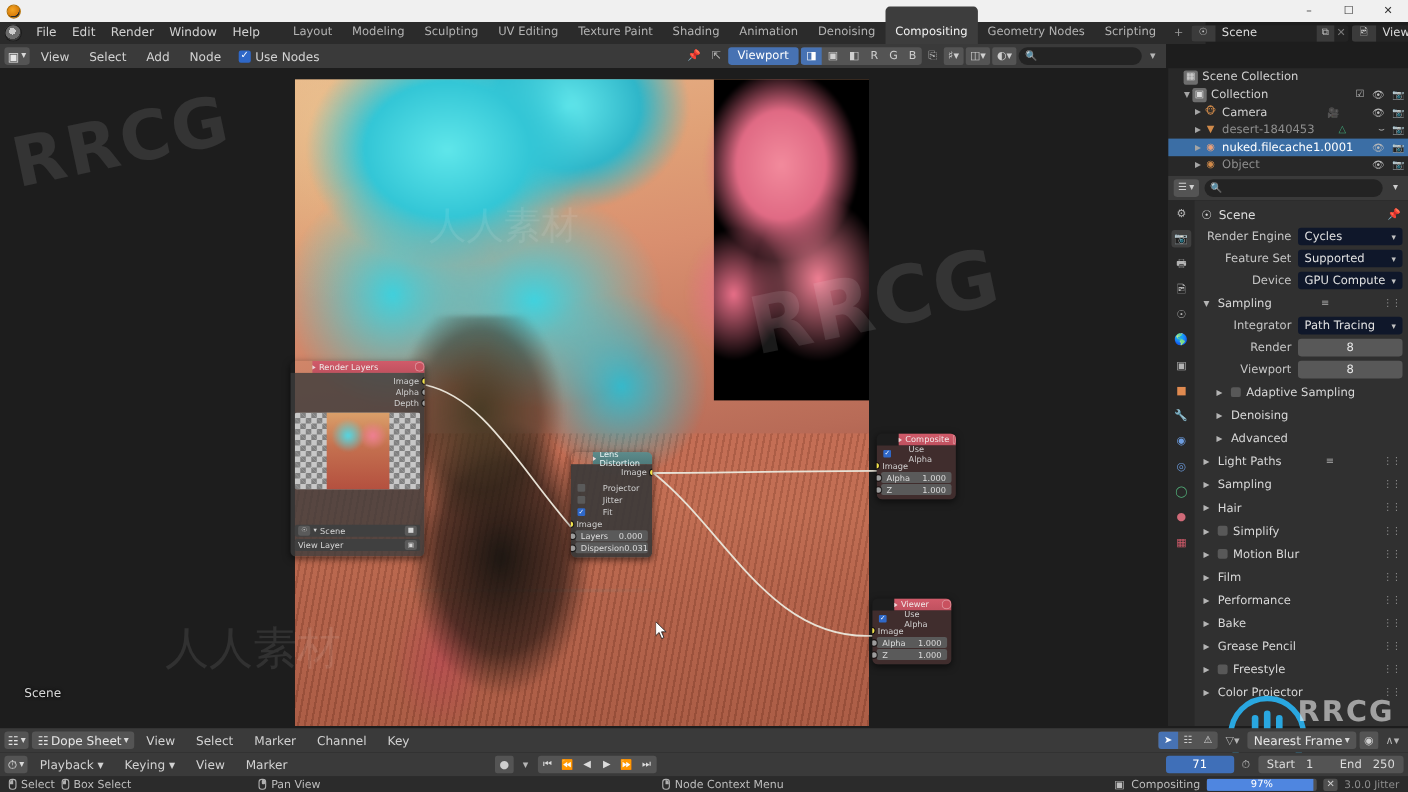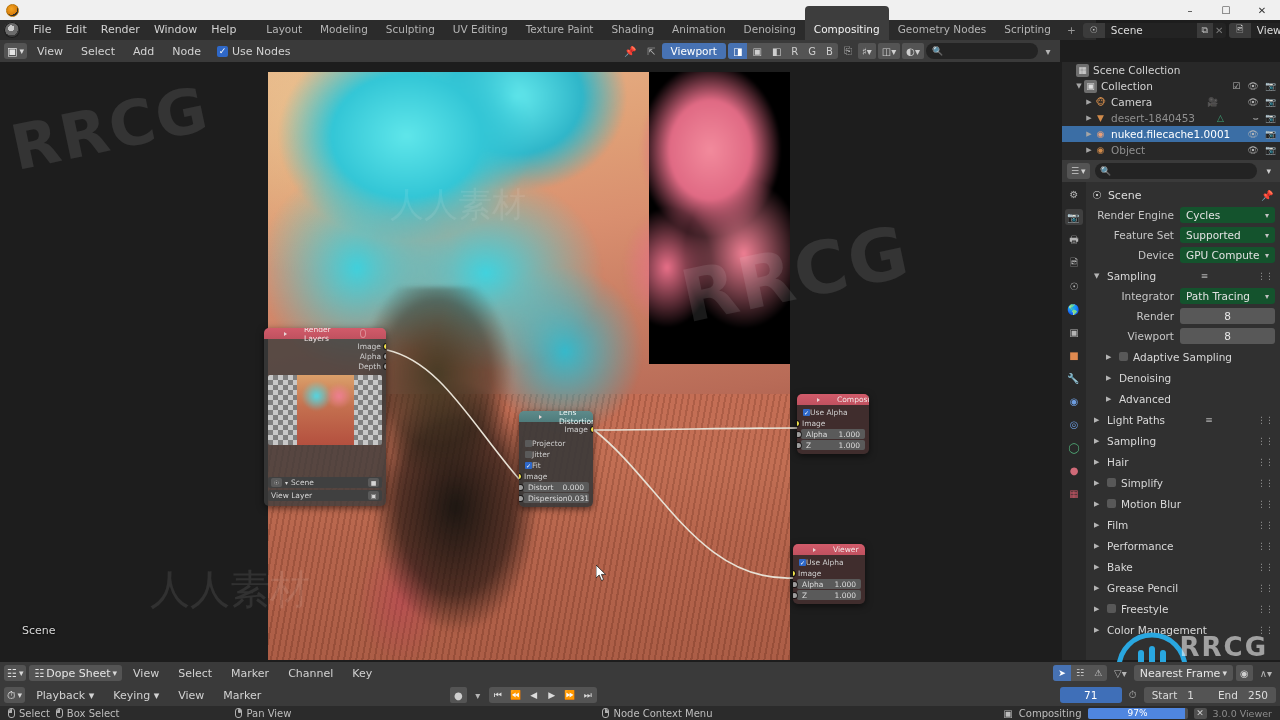--- a/index.html
+++ b/index.html
@@ -120,41 +120,41 @@
     background:#000;}
   .bd-glow{ position:absolute; left:0; top:0; width:30%; height:34%;
     background:radial-gradient(ellipse at 20% 20%, rgba(235,205,150,.55), rgba(235,205,150,0) 70%);}
 
   .scene-label{ position:absolute; left:22px; top:562px; color:#d8d8d8;
     font-size:11px; text-shadow:0 0 3px #000;}
 
   
   .node{ position:absolute; border-radius:5px; overflow:hidden;
     box-shadow:0 2px 7px rgba(0,0,0,.55); font-size:8px;}
-  .node .hdr{ height:11px; display:flex; align-items:center; gap:17px;
-    padding:0 20px; font-size:7.5px; color:#f0e6e6;}
+  .node .hdr{ height:11px; display:flex; align-items:center; gap:3px;
+    padding:0 0; font-size:7.5px; color:#f0e6e6;margin-left:20px;}
   .node .hdr .tri{ width:0;height:0;border-left:3px solid #e9d6d6;
     border-top:2.5px solid transparent;border-bottom:2.5px solid transparent;}
   .node .hdr .nicon{ margin-left:auto; width:9px;height:9px;border-radius:50%;
     background:#c9515f; box-shadow:inset 0 0 0 1px rgba(255,255,255,.35);}
   .node .body{ background:rgba(48,48,48,.88); padding:2px 0 3px;}
   .row{ display:flex; align-items:center; height:10px; padding:0 5px; position:relative;
     color:#cfcfcf; font-size:7.5px;}
   .row.right{ justify-content:flex-end;}
   .sock{ position:absolute; width:5px; height:5px; border-radius:50%;
     box-shadow:0 0 0 1px rgba(0,0,0,.6);}
   .sock.out{ right:-3px; top:2.5px;}
   .sock.in{ left:-3px; top:2.5px;}
   .sock.img{ background:#f0e24b;}
   .sock.val{ background:#9d9d9d;}
   .sock.grey{ background:#a1a1a1;}
   .numfield{ margin:1px 4px; height:10px; background:#5a5a5a; border-radius:2px;
     display:flex; align-items:center; justify-content:space-between; padding:0 5px;
     font-size:7.5px; color:#dcdcdc; position:relative;}
-  .nchk{ display:flex; align-items:center; gap:0; height:11px; padding:0 6px;
+  .nchk{ display:flex; align-items:center; gap:16px; height:11px; padding:0 6px;
     font-size:7.5px; color:#cfcfcf;}
   .nbox{ width:7px;height:7px;border-radius:1px;background:#5a5a5a; flex:0 0 auto;
     display:flex;align-items:center;justify-content:center;color:#fff;font-size:6px;line-height:7px;}
   .nbox.on{ background:#2f68c8;}
 
   
   #node-render-layers{ left:264px; top:266px; width:122px;}
   #node-render-layers .hdr{ background:linear-gradient(180deg,#d15b6a,#c0515f);}
   #node-render-layers .body{ background:rgba(60,60,60,.80);}
   .preview{ margin:4px; height:70px; border-radius:2px;
@@ -226,21 +226,21 @@
   .ptab{ width:18px; height:16px; display:flex; align-items:center;
     justify-content:center; font-size:10px; color:#b4b4b4; border-radius:3px;}
   .ptab.active{ background:#3f3f3f; color:#f0f0f0;}
   .pbody{ flex:1; padding:4px 0 0; overflow:hidden;}
   .pbreadcrumb{ display:flex; align-items:center; gap:6px; height:18px;
     padding:0 6px; font-size:11px; color:#dcdcdc;}
   .pbreadcrumb .pin{ margin-left:auto; color:#9a9a9a; font-size:10px;}
   .prow{ display:flex; align-items:center; height:18px; margin:2px 5px 0 0;
     padding-left:6px; gap:6px;}
   .plabel{ width:82px; text-align:right; font-size:10.5px; color:#c6c6c6; flex:0 0 auto;}
-  .pdd{ flex:1; height:16px; background:#14532d; border-radius:3px; display:flex;
+  .pdd{ flex:1; height:16px; background:#0f172a; border-radius:3px; display:flex;
     align-items:center; padding:0 6px; font-size:10.5px; color:#e2e2e2;}
   .pdd .cv{ margin-left:auto; font-size:8px; color:#c2c2c2;}
   .pnum{ flex:1; height:16px; background:#585858; border-radius:3px; display:flex;
     align-items:center; justify-content:center; font-size:10.5px; color:#e8e8e8;}
   .psec{ display:flex; align-items:center; height:19px; padding-left:8px; gap:5px;
     font-size:10.5px; color:#d8d8d8; margin-top:2px;}
   .psec .tri{ font-size:7px; color:#b4b4b4; width:8px;}
   .psec .dots{ margin-left:auto; margin-right:7px; color:#8d8d8d; font-size:9px;
     letter-spacing:-1px;}
   .psec .list{ margin-left:auto; margin-right:4px; color:#b0b0b0; font-size:9px;}
@@ -466,21 +466,21 @@
         <div class="nchk">
           <span class="nbox on">✓</span>
           <span>Fit</span>
         </div>
         <div class="row">
           <span class="sock in img"></span>
           <span>Image</span>
         </div>
         <div class="numfield">
           <span class="sock in val" style="left:-5px;top:2.5px;"></span>
-          <span>Distort</span>
+          <span>Layers</span>
           <span>0.000</span>
         </div>
         <div class="numfield">
           <span class="sock in val" style="left:-5px;top:2.5px;"></span>
           <span>Dispersion</span>
           <span>0.031</span>
         </div>
       </div>
     </div>
 
@@ -749,21 +749,21 @@
         <span class="dots">⋮⋮</span>
       </div>
       <div class="psec">
         <span class="tri">▶</span>
         <span class="sbox"></span>
         <span>Freestyle</span>
         <span class="dots">⋮⋮</span>
       </div>
       <div class="psec">
         <span class="tri">▶</span>
-        <span>Color Management</span>
+        <span>Color Projector</span>
         <span class="dots">⋮⋮</span>
       </div>
     </div>
   </div>
 
   <svg class="rrcg-logo" viewBox="0 0 72 72">
     <circle cx="36" cy="36" r="33" fill="none" stroke="#29a7e0" stroke-width="5"></circle>
     <rect x="22" y="18" width="6" height="30" rx="3" fill="#29a7e0"></rect>
     <rect x="33" y="14" width="6" height="34" rx="3" fill="#29a7e0"></rect>
     <rect x="44" y="18" width="6" height="30" rx="3" fill="#29a7e0"></rect>
@@ -861,17 +861,17 @@
     </div>
 
     <div class="status-right">
       <span>▣</span>
       <span>Compositing</span>
       <div class="progress">
         <div class="bar" id="jobbar" style="width: 97%;"></div>
         <div class="ptxt">97%</div>
       </div>
       <div class="pxbtn">✕</div>
-      <span class="ver">3.0.0 Viewer</span>
+      <span class="ver">3.0.0 Jitter</span>
     </div>
   </div>
 
 </div>
 
 </body></html>

